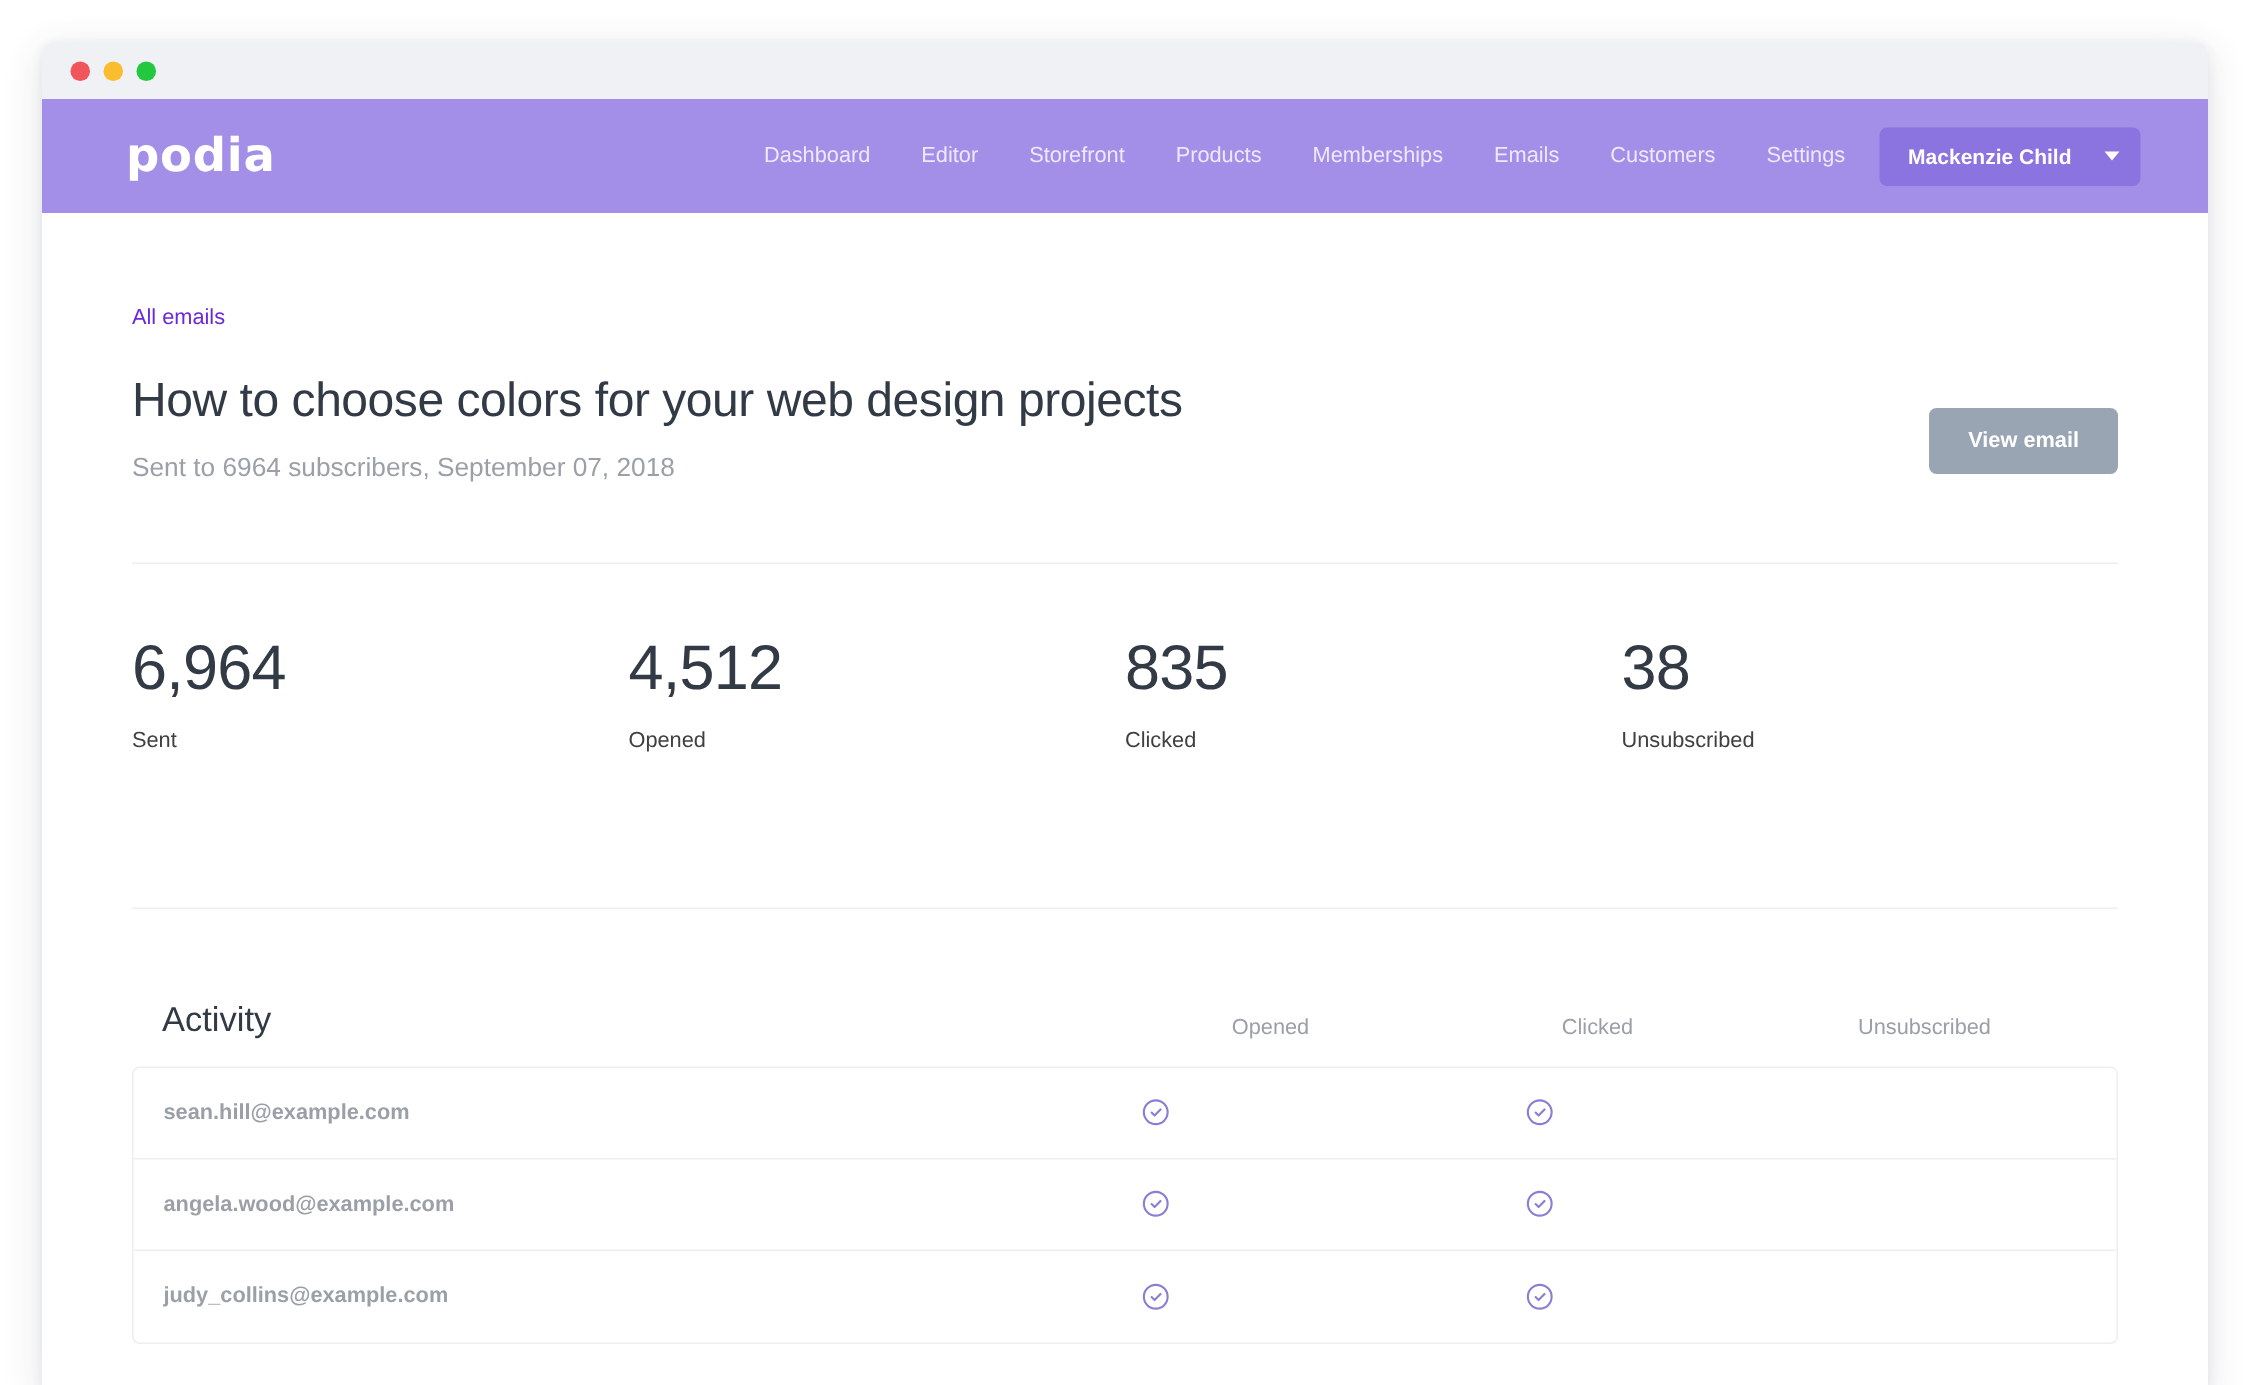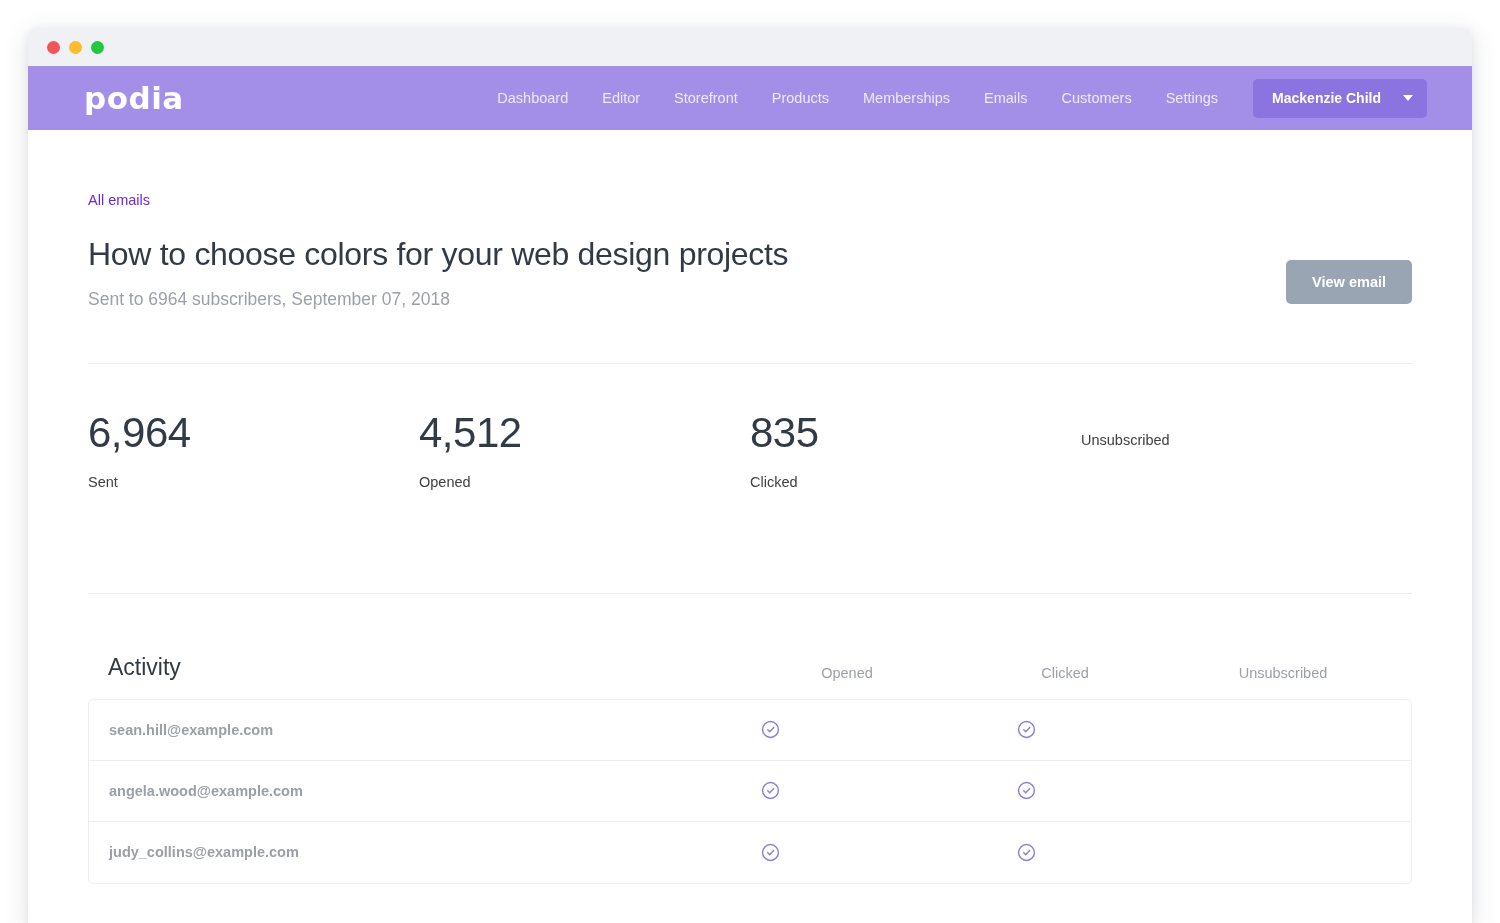--- a/index.html
+++ b/index.html
@@ -40,21 +40,21 @@
     height: 13px;
     border-radius: 50%;
     margin-right: 9px;
   }
   .dot-red    { background: #f1555a; }
   .dot-yellow { background: #f9bd2e; }
   .dot-green  { background: #22c93f; }
 
   
   .app-header {
-    height: 64px;
+    height: 76px;
     background: #a38fe8;
     display: flex;
     align-items: center;
     padding: 0 45px 0 56px;
     text-align: center;
   }
 
   .logo {
     color: #ffffff;
     font-size: 31px;
@@ -74,21 +74,21 @@
   .nav-item {
     color: #f2eeff;
     font-size: 14.5px;
     padding: 8px 17px;
     white-space: nowrap;
     cursor: pointer;
     opacity: 0.95;
   }
 
   .account-btn {
-    margin-left: 18px;
+    margin-left: 6px;
     background: #8b73e0;
     border-radius: 5px;
     height: 39px;
     display: flex;
     align-items: center;
     padding: 0 14px 0 19px;
     cursor: pointer;
   }
   .account-name {
     color: #ffffff;
@@ -279,20 +279,21 @@
       </div>
       <div class="stat">
         <div class="stat-value">4,512</div>
         <div class="stat-label">Opened</div>
       </div>
       <div class="stat">
         <div class="stat-value">835</div>
         <div class="stat-label">Clicked</div>
       </div>
       <div class="stat">
+        <div class="stat-value">38</div>
         <div class="stat-label">Unsubscribed</div>
       </div>
     </div>
 
     <div class="divider"></div>
 
     <div class="activity-head">
       <h2 class="activity-title">Activity</h2>
       <div class="col-head first">Opened</div>
       <div class="col-head">Clicked</div>

